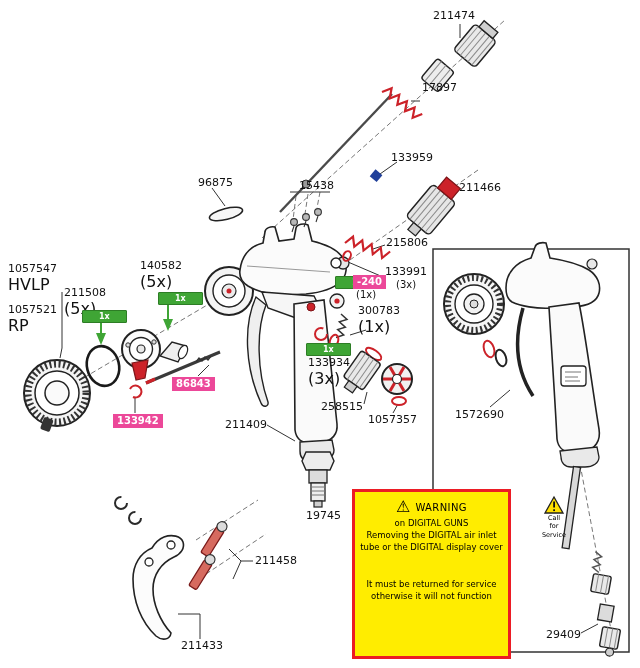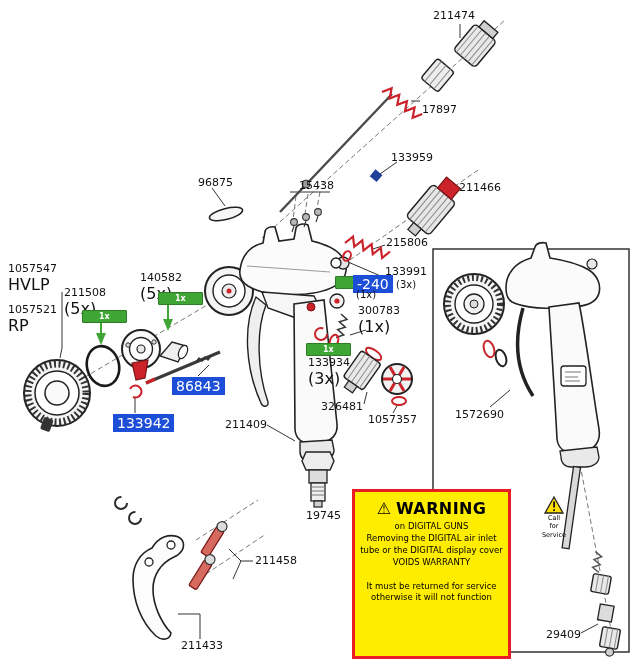--- a/index.html
+++ b/index.html
@@ -5,29 +5,29 @@
   *{margin:0;padding:0;box-sizing:border-box}
   html,body{background:#fff}
   body{font-family:"DejaVu Sans","Liberation Sans",sans-serif;color:#111}
   #stage{position:relative;width:640px;height:668px;background:#ffffff;overflow:hidden}
   #art{position:absolute;left:0;top:0}
   .plabel{position:absolute;font-size:11px;line-height:1.15;color:#111;white-space:nowrap}
   .plabel.block{text-align:left;white-space:normal}
   .plabel .l1{display:block}
   .plabel .l2{display:block;font-size:16px}
   .sublabel{position:absolute;font-size:10px;color:#111;white-space:nowrap}
-  .bluelabel{position:absolute;background:#1d4ed8;color:#fff;font-size:14px;font-weight:normal;padding:1px 4px;line-height:1.15;white-space:nowrap}
+  .bluelabel{position:absolute;background:#ec4899;color:#fff;font-size:10px;font-weight:bold;padding:1px 4px;line-height:1.15;white-space:nowrap}
   .badge{position:absolute;background:#3fa535;border:1px solid #2d7d25;color:#fff;font-size:8px;font-weight:bold;padding:0 16px;line-height:11px;border-radius:1px}
   .warnbox{position:absolute;left:352px;top:489px;width:159px;height:170px;background:#ffed00;border:3px solid #ec1c24;text-align:center;padding:7px 3px 4px;color:#000}
   .warnhead{display:flex;align-items:center;justify-content:center;gap:5px;margin-bottom:3px}
   .warntri{font-size:16px;line-height:1}
-  .warntitle{font-size:16px;font-weight:bold;letter-spacing:.4px}
+  .warntitle{font-size:10px;font-weight:normal;letter-spacing:.4px}
   .warnline{font-size:8.5px;line-height:1.4}
   .warnline.bold{font-weight:normal}
-  .warnline.gap{margin-top:12px}
+  .warnline.gap{margin-top:25px}
   .service{position:absolute;left:533px;top:514px;width:42px;text-align:center;font-size:6.5px;line-height:1.3;color:#000}
 </style>
 </head>
 <body>
 
 <div id="stage">
 
 <svg id="art" width="640" height="668" viewBox="0 0 640 668">
 
   <g stroke="#777" stroke-width="1" stroke-dasharray="5 3" fill="none">
@@ -272,35 +272,35 @@
     </g>
   </g>
   <g>
     <polygon points="554,497 563,513 545,513" fill="#ffe000" stroke="#222" stroke-width="1.3"></polygon>
     <rect x="553.2" y="501.5" width="1.8" height="6" fill="#111"></rect>
     <rect x="553.2" y="509.3" width="1.8" height="1.8" fill="#111"></rect>
   </g>
 </svg>
 
 <div class="plabel" style="left:433px;top:10px"><span>211474</span></div>
-<div class="plabel" style="left:422px;top:104px"><span>17897</span></div>
+<div class="plabel" style="left:422px;top:82px"><span>17897</span></div>
 <div class="plabel" style="left:391px;top:152px"><span>133959</span></div>
 <div class="plabel" style="left:459px;top:182px"><span>211466</span></div>
 <div class="plabel" style="left:198px;top:177px"><span>96875</span></div>
 <div class="plabel" style="left:299px;top:180px"><span>15438</span></div>
 <div class="plabel" style="left:386px;top:237px"><span>215806</span></div>
 
 <div class="plabel" style="left:385px;top:266px"><span>133991</span></div>
 <div class="sublabel" style="left:396px;top:279px"><span>(3x)</span></div>
 
 <div class="badge" style="left:335px;top:276px">1x</div>
 <div class="bluelabel" style="left:353px;top:275px">-240</div>
 <div class="sublabel" style="left:356px;top:289px"><span>(1x)</span></div>
 
-<div class="plabel block" style="left:140px;top:272px;width:56px">
+<div class="plabel block" style="left:140px;top:260px;width:56px">
   <span class="l1">140582</span>
       <span class="l2">(5x)</span>
 </div>
 <div class="badge" style="left:158px;top:292px">1x</div>
 
 <div class="plabel block" style="left:64px;top:287px;width:56px">
   <span class="l1">211508</span>
       <span class="l2">(5x)</span>
 </div>
 <div class="badge" style="left:82px;top:310px">1x</div>
@@ -323,21 +323,21 @@
   <span class="l1">300783</span>
       <span class="l2">(1x)</span>
 </div>
 
 <div class="badge" style="left:306px;top:343px">1x</div>
 <div class="plabel block" style="left:308px;top:357px;width:52px">
   <span class="l1">133934</span>
       <span class="l2">(3x)</span>
 </div>
 
-<div class="plabel" style="left:321px;top:401px"><span>326481</span></div>
+<div class="plabel" style="left:321px;top:401px"><span>258515</span></div>
 <div class="plabel" style="left:368px;top:414px"><span>1057357</span></div>
 <div class="plabel" style="left:306px;top:510px"><span>19745</span></div>
 <div class="plabel" style="left:255px;top:555px"><span>211458</span></div>
 <div class="plabel" style="left:181px;top:640px"><span>211433</span></div>
 <div class="plabel" style="left:455px;top:409px"><span>1572690</span></div>
 <div class="plabel" style="left:546px;top:629px"><span>29409</span></div>
 
 <div class="service">
   <span>Call</span><br>
   <span>for</span><br>
@@ -345,18 +345,17 @@
 </div>
 
 <div class="warnbox">
   <div class="warnhead">
     <span class="warntri">⚠</span>
     <span class="warntitle">WARNING</span>
   </div>
   <div class="warnline bold">on DIGITAL GUNS</div>
   <div class="warnline">Removing the DIGITAL air inlet</div>
   <div class="warnline">tube or the DIGITAL display cover</div>
-  <div class="warnline bold">VOIDS WARRANTY</div>
   <div class="warnline gap">It must be returned for service</div>
   <div class="warnline">otherwise it will not function</div>
 </div>
 
 </div>
 
 </body></html>

